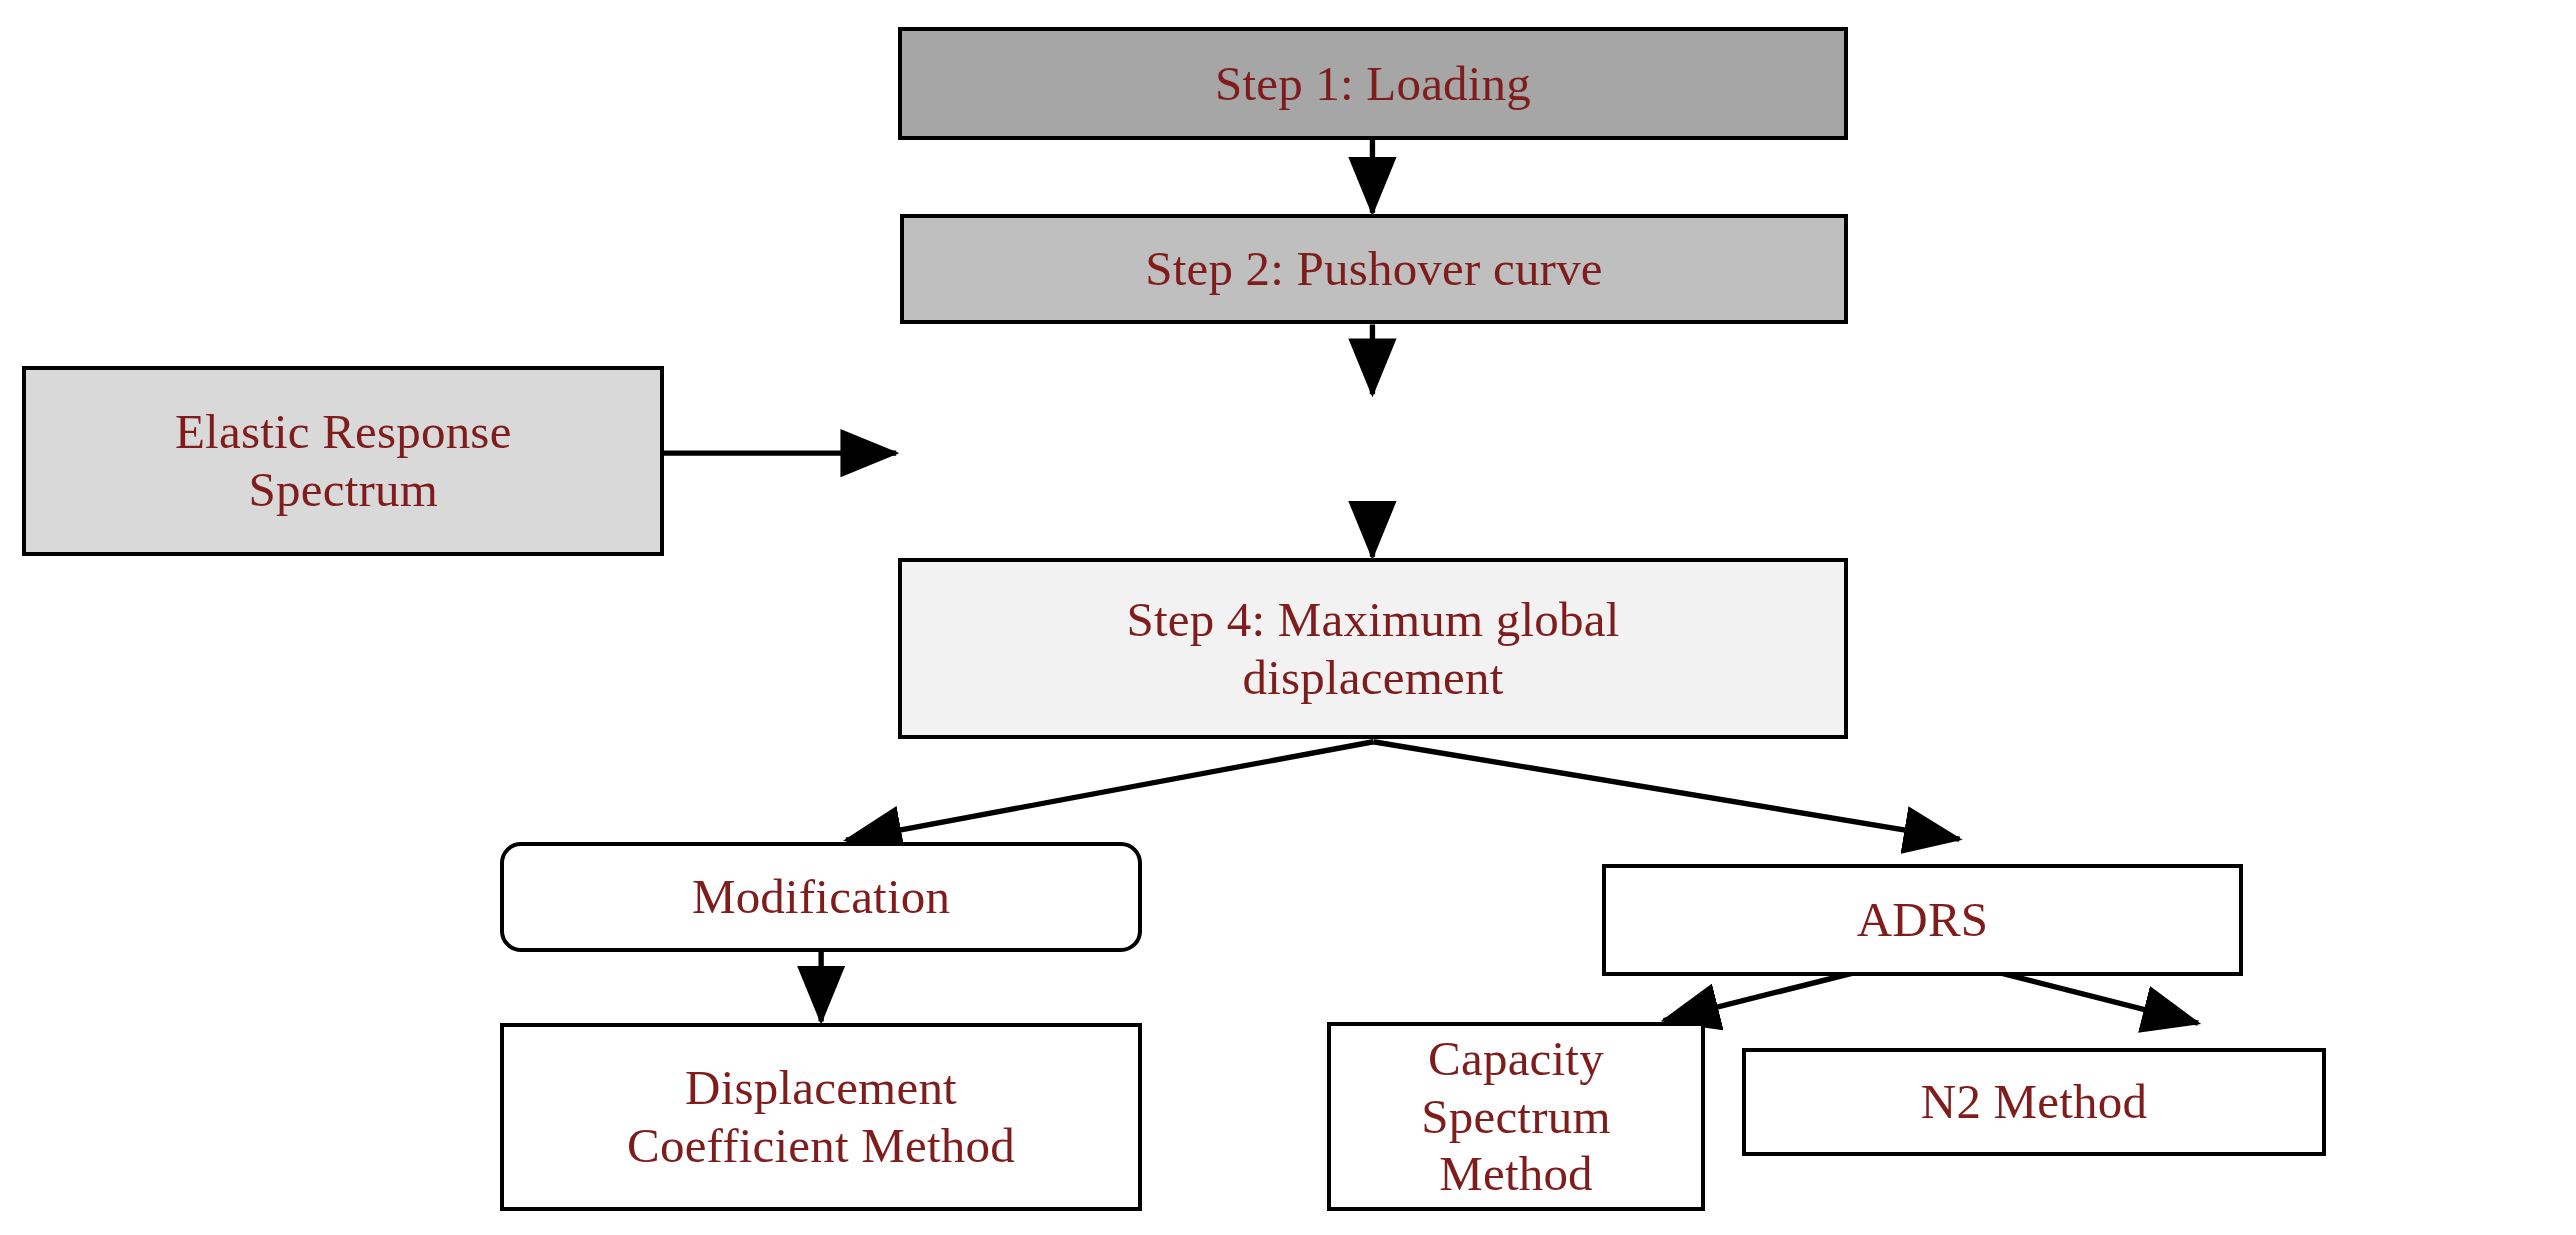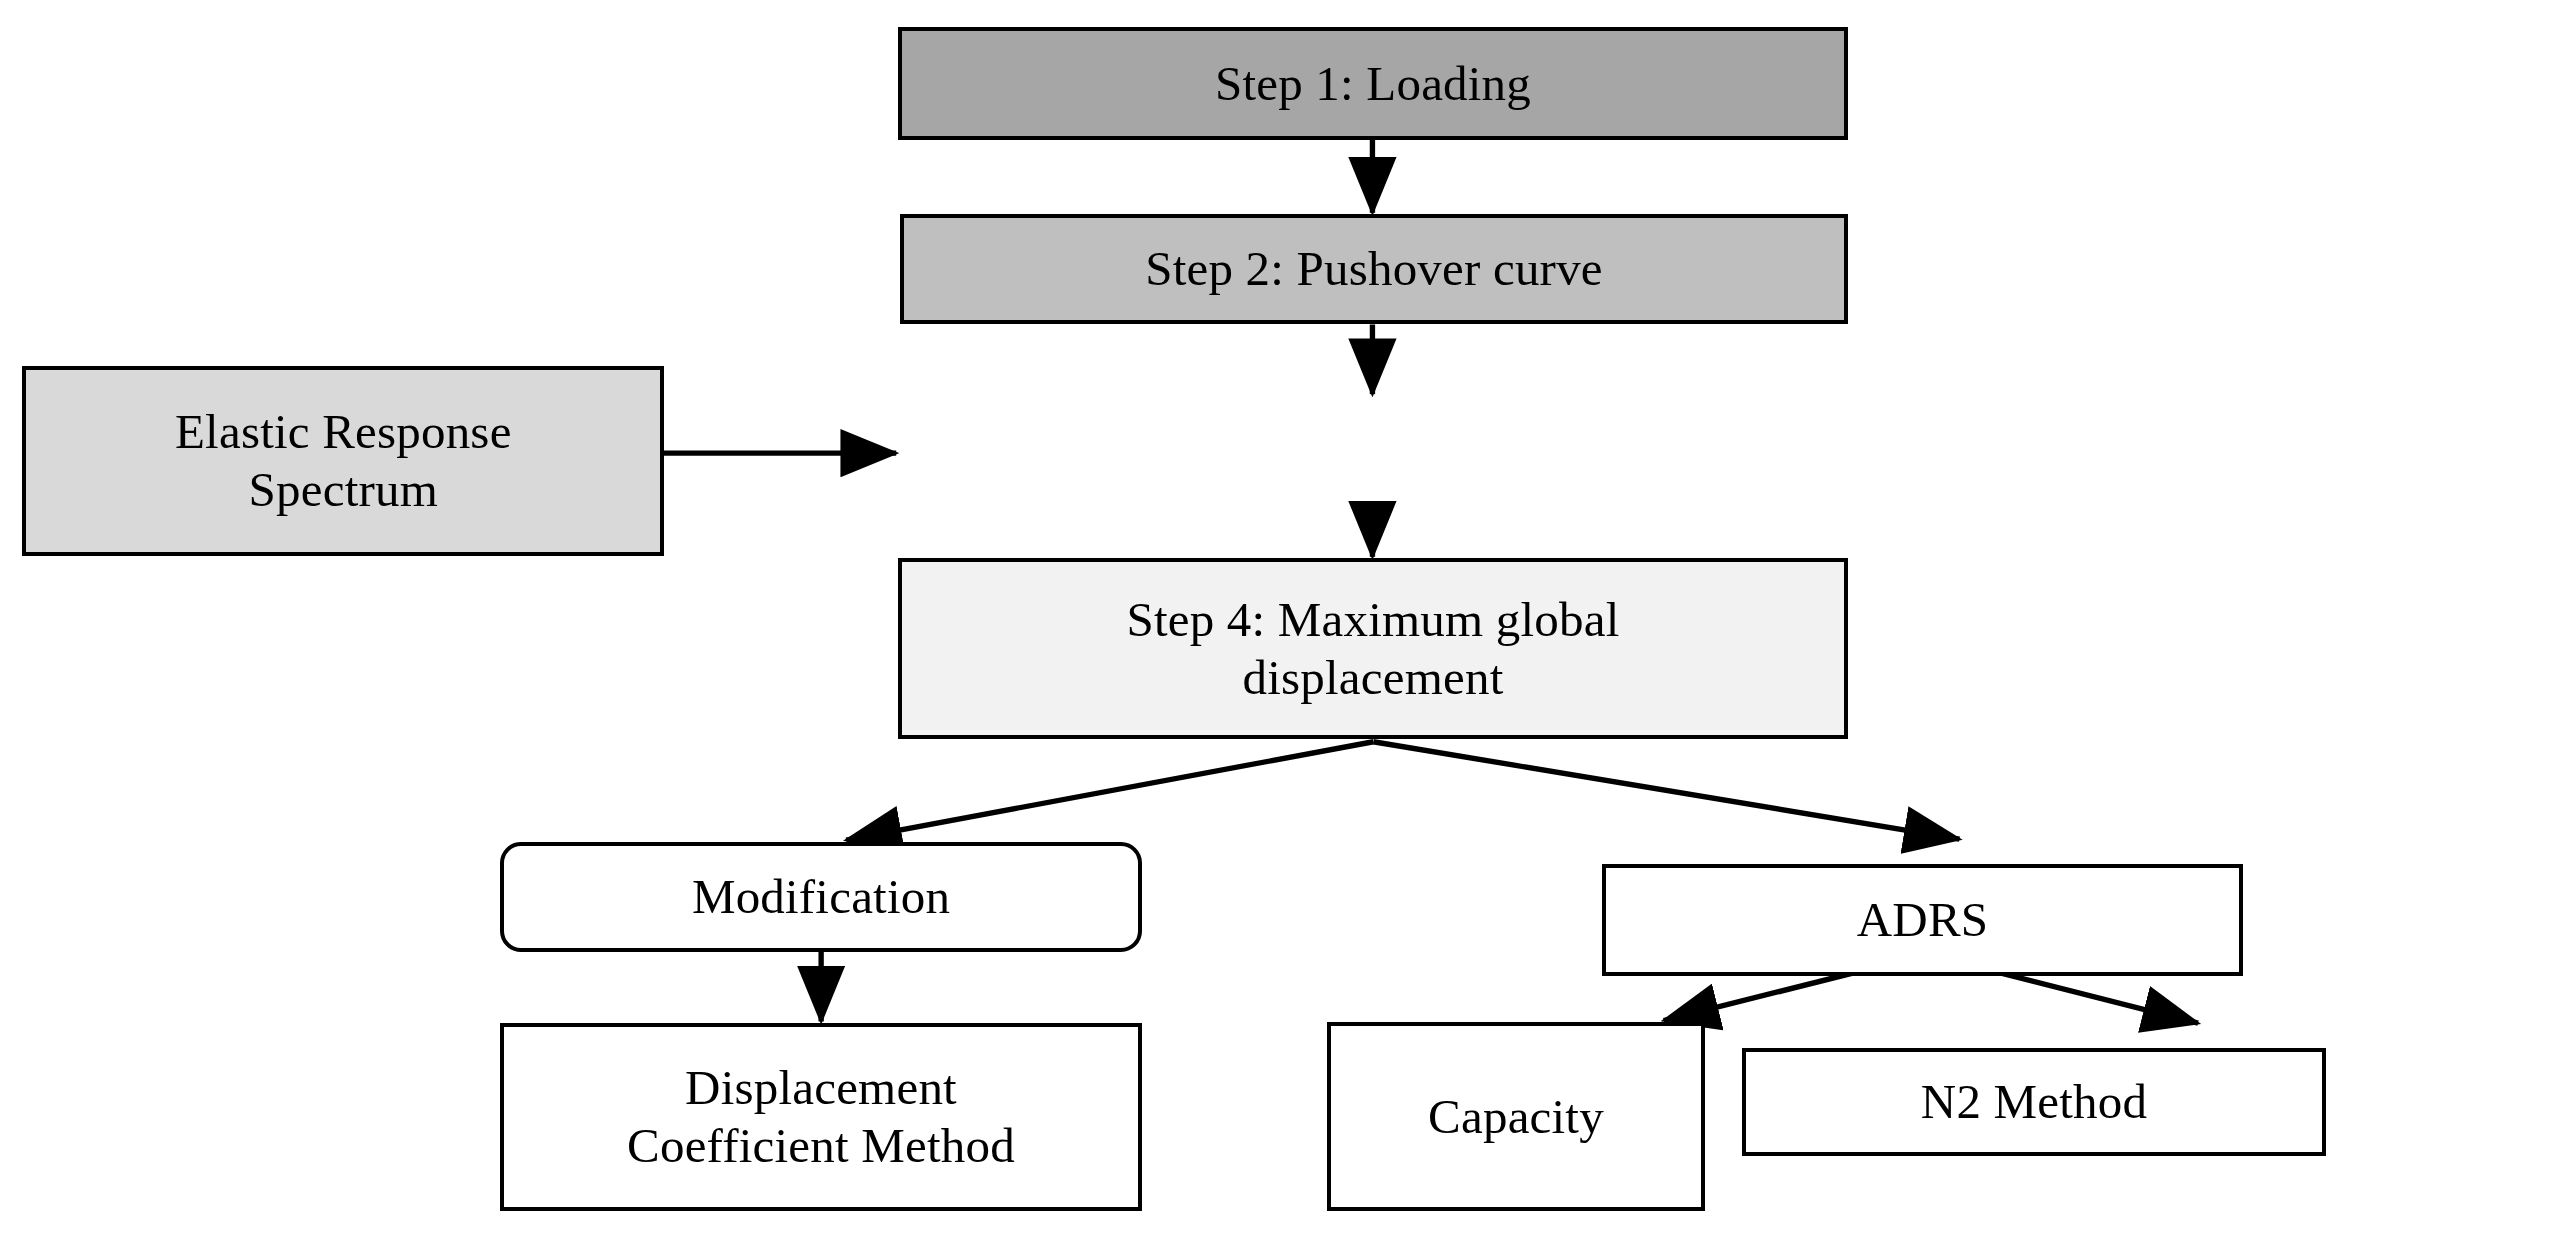--- a/index.html
+++ b/index.html
@@ -16,21 +16,21 @@
     font-family: "Liberation Serif", "DejaVu Serif", serif;
   }
   .node {
     position: absolute;
     box-sizing: border-box;
     border: 4.5px solid #000000;
     display: flex;
     align-items: center;
     justify-content: center;
     text-align: center;
-    color: #000000;
+    color: #7f1d1d;
     font-size: 49px;
     line-height: 1.18;
     letter-spacing: 0.2px;
     padding: 0 9px;
     z-index: 3;
   }
   .node span.label {
     display: block;
     width: 100%;
   }
@@ -111,21 +111,21 @@
 
   <div class="node" id="node-adrs">
     <span class="label">ADRS</span>
   </div>
 
   <div class="node" id="node-dcm">
     <span class="label"><span>Displacement</span><br><span>Coefficient Method</span></span>
   </div>
 
   <div class="node" id="node-csm">
-    <span class="label"><span>Capacity</span><br></span>
+    <span class="label"><span>Capacity</span><br><span>Spectrum Method</span></span>
   </div>
 
   <div class="node" id="node-n2">
     <span class="label">N2 Method</span>
   </div>
 
 </div>
 
 
 </body></html>

